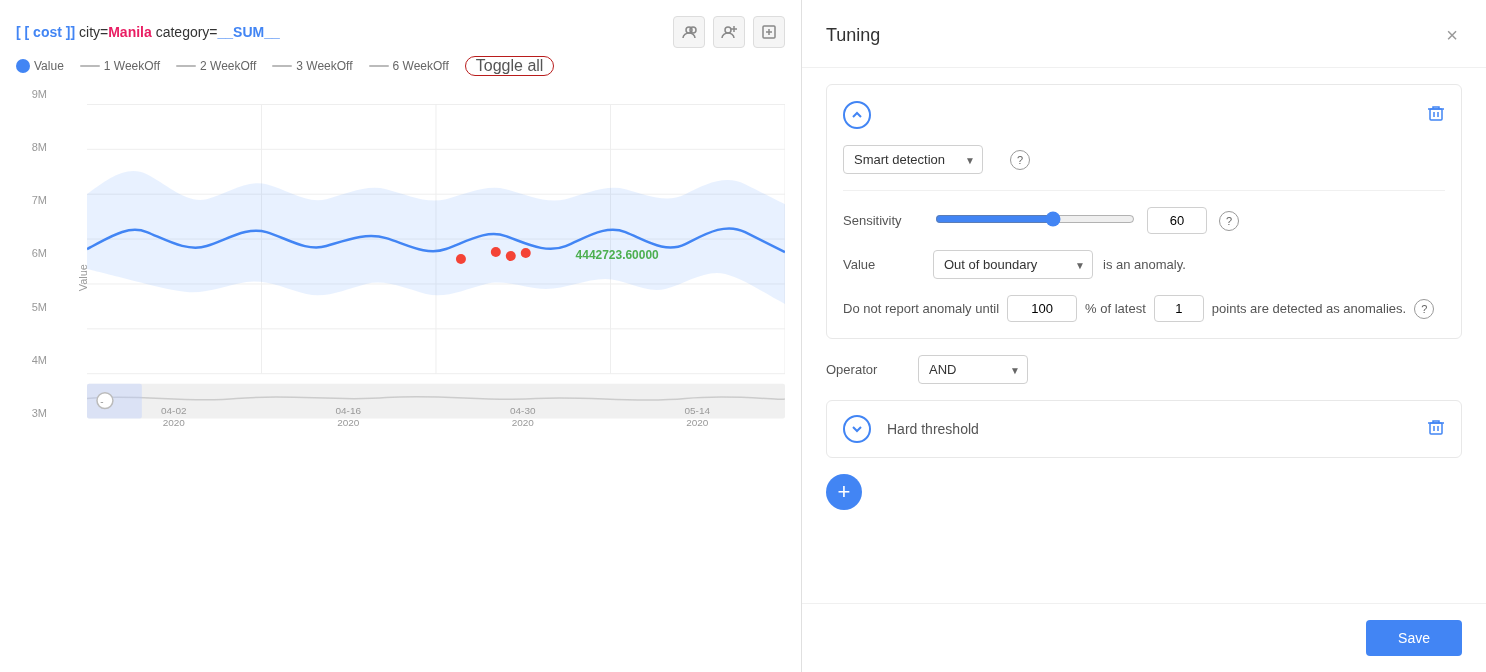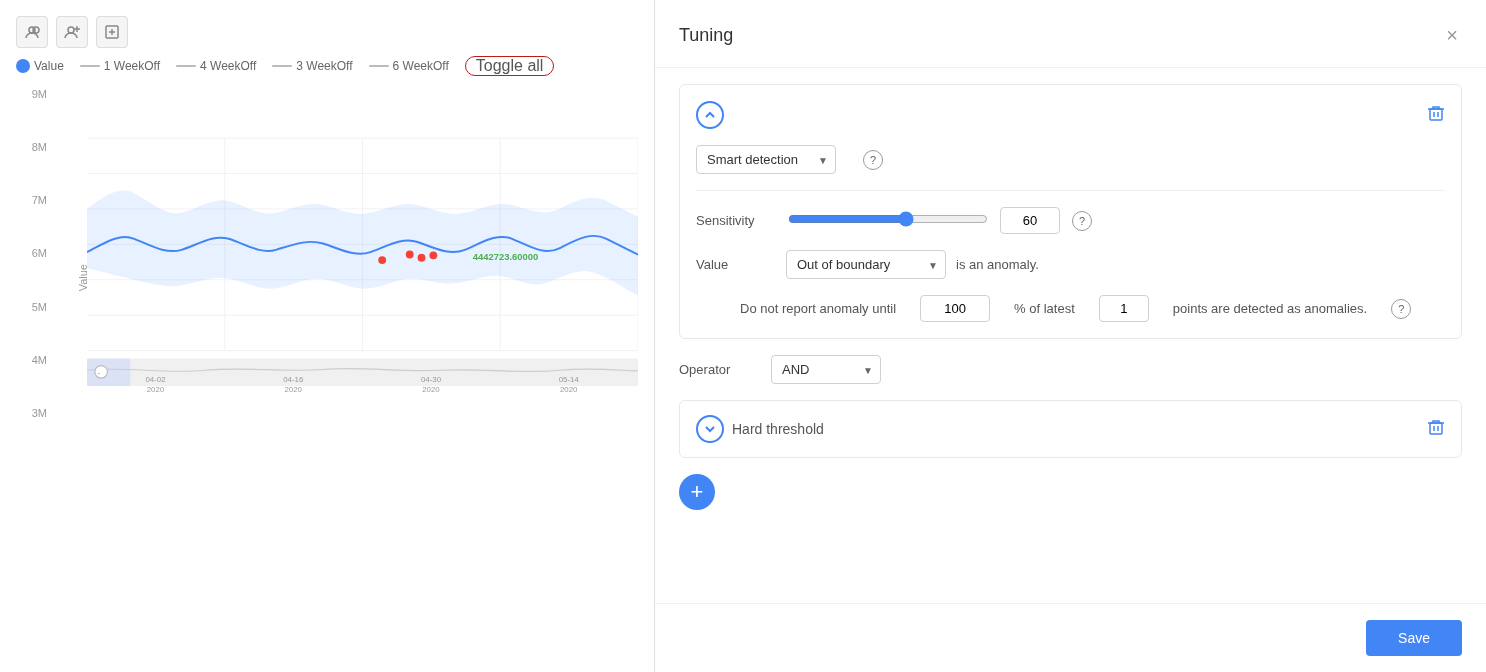--- a/index.html
+++ b/index.html
@@ -63,21 +63,21 @@
       border-radius: 12px;
       padding: 0 10px;
       font-size: 16px;
       background: #fff;
       cursor: pointer;
       color: #555;
     }
 
     
     .tuning-panel {
-      width: 832px;
+      width: 685px;
       background: #fff;
       border-left: 1px solid #e0e0e0;
       display: flex;
       flex-direction: column;
       position: relative;
     }
 
     .tuning-header {
       display: flex;
       align-items: center;
@@ -117,21 +117,21 @@
     .section-header {
       display: flex;
       align-items: center;
       justify-content: space-between;
       margin-bottom: 16px;
     }
 
     .section-header-left {
       display: flex;
       align-items: center;
-      gap: 0;
+      gap: 8px;
     }
 
     .chevron-btn {
       width: 28px; height: 28px;
       border: 2px solid #4285f4;
       border-radius: 50%;
       background: none;
       cursor: pointer;
       display: flex; align-items: center; justify-content: center;
       color: #4285f4;
@@ -237,25 +237,24 @@
     }
 
     .anomaly-text {
       font-size: 13px;
       color: #555;
     }
 
     .report-row {
       display: flex;
       align-items: center;
-      gap: 24px;
+      gap: 8px;
       flex-wrap: wrap;
       font-size: 13px;
       color: #555;
-      margin-left: 44px;
     }
 
     .number-input {
       width: 70px;
       border: 1px solid #d0d0d0;
       border-radius: 4px;
       padding: 5px 8px;
       font-size: 13px;
       text-align: center;
     }
@@ -310,20 +309,25 @@
       height: 1px;
       background: #f0f0f0;
       margin: 8px 0 16px;
     }
   </style>
 </head>
 <body>
 
 <div class="chart-panel">
   <div class="chart-header">
+    <div class="chart-title">
+      <span class="bracket">[ </span><span class="key" style="color:#4285f4;font-weight:600">[ cost ]</span><span class="bracket">]</span>
+      <span style="color:#333">city=</span><span style="color:#e91e63;font-weight:600">Manila</span>
+      <span style="color:#333">category=</span><span style="color:#4285f4;font-weight:600">__SUM__</span>
+    </div>
     <div class="chart-icons">
       <button class="chart-icon-btn">
         <svg width="16" height="16" viewBox="0 0 16 16">
             <circle cx="8" cy="6" r="3" fill="none" stroke="#888" stroke-width="1.5"></circle>
             <path d="M2 14c0-3 3-5 6-5s6 2 6 5" fill="none" stroke="#888" stroke-width="1.5"></path>
             <circle cx="12" cy="6" r="3" fill="none" stroke="#888" stroke-width="1.5"></circle>
           </svg>
       </button>
       <button class="chart-icon-btn">
         <svg width="16" height="16" viewBox="0 0 16 16">
@@ -346,21 +350,21 @@
     <div class="legend-item">
       <div style="width:14px;height:14px;border-radius:50%;background:#4285f4;"></div>
       <span>Value</span>
     </div>
     <div class="legend-item">
       <div style="width:20px;height:2px;background:#bbb;border-radius:1px;"></div>
       <span>1 WeekOff</span>
     </div>
     <div class="legend-item">
       <div style="width:20px;height:2px;background:#bbb;border-radius:1px;"></div>
-      <span>4 WeekOff</span>
+      <span>2 WeekOff</span>
     </div>
     <div class="legend-item">
       <div style="width:20px;height:2px;background:#bbb;border-radius:1px;"></div>
       <span>3 WeekOff</span>
     </div>
     <div class="legend-item">
       <div style="width:20px;height:2px;background:#bbb;border-radius:1px;"></div>
       <span>6 WeekOff</span>
     </div>
     <button class="toggle-all-btn">Toggle all</button>

